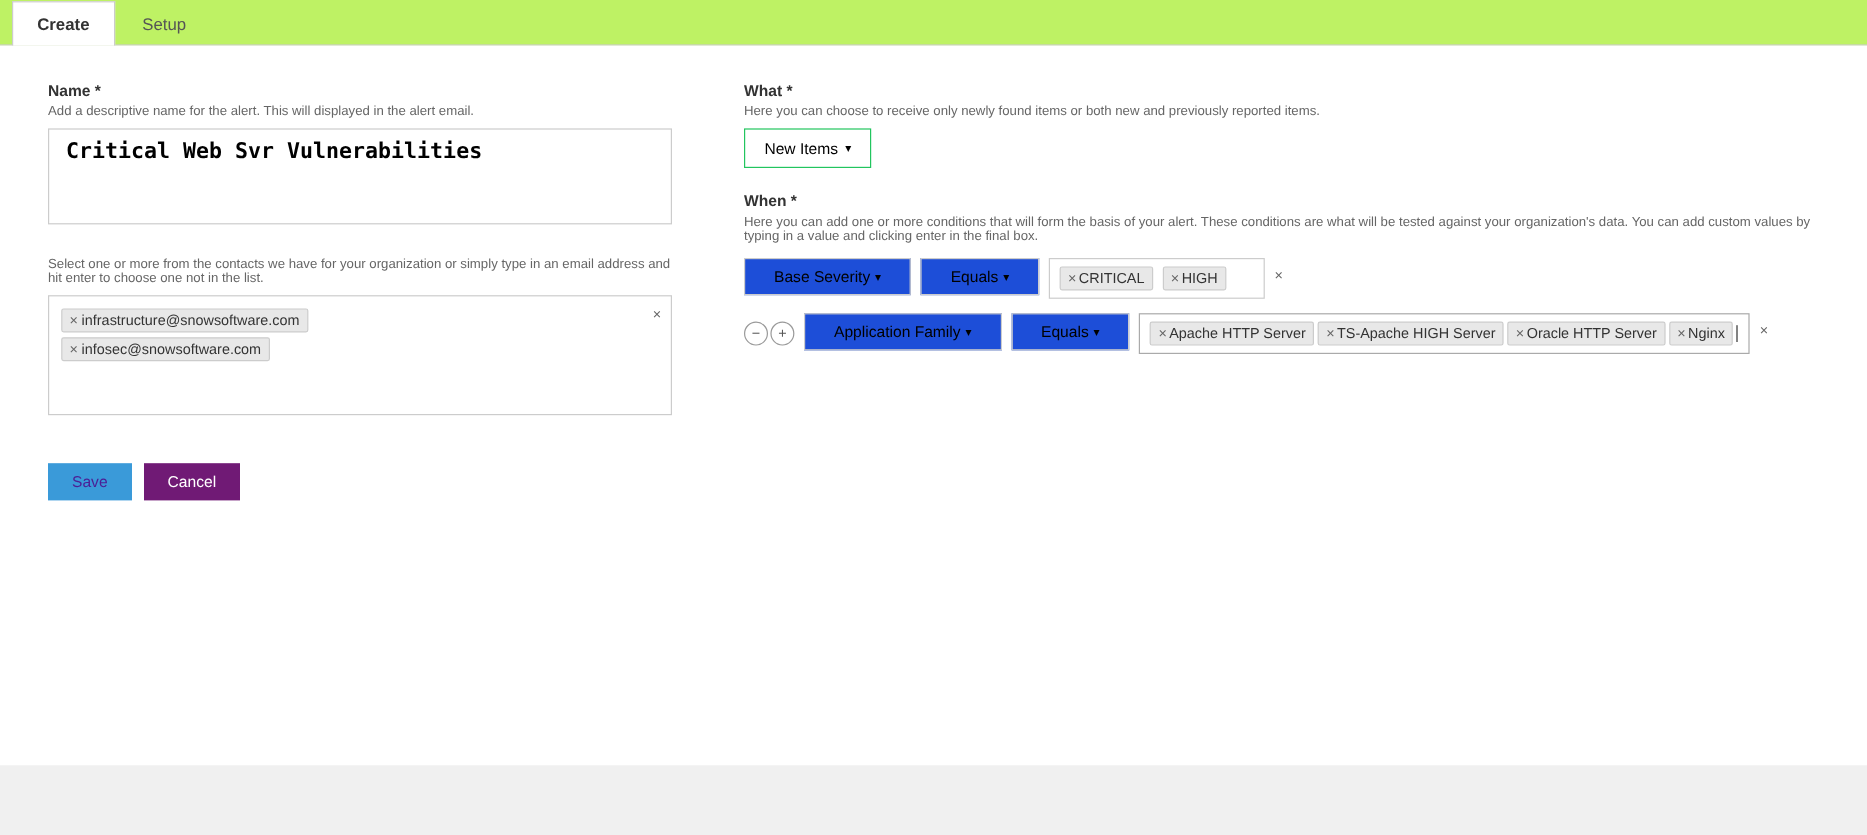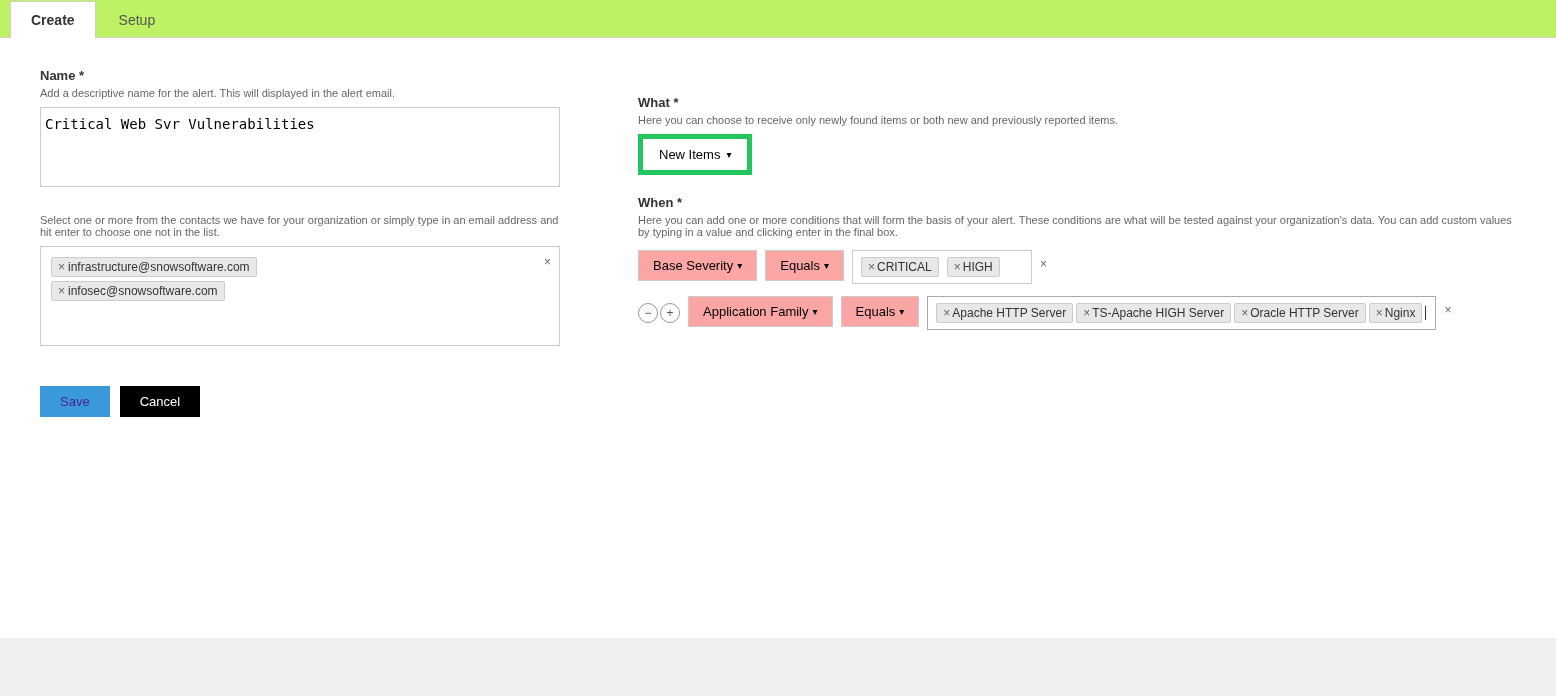--- a/index.html
+++ b/index.html
@@ -34,22 +34,21 @@
     .tab.inactive {
       color: #555;
     }
     .main-content {
       background: #fff;
       padding: 30px 40px;
       min-height: 600px;
     }
     .form-layout {
       display: flex;
-      gap: 78px;
-      align-items: flex-end;
+      gap: 60px;
     }
     .left-col {
       flex: 0 0 520px;
     }
     .right-col {
       flex: 1;
     }
     .field-label {
       font-weight: bold;
       font-size: 13px;
@@ -94,40 +93,40 @@
       align-items: flex-start;
     }
     .email-box-clear {
       cursor: pointer;
       color: #666;
       font-size: 12px;
     }
     
     .what-section { margin-bottom: 20px; }
     .new-items-btn {
-      border: 5px solid #22c55e;
+      border: 1px solid #22c55e;
       background: #fff;
       padding: 8px 16px;
       font-size: 13px;
       cursor: pointer;
       display: inline-flex;
       align-items: center;
       gap: 6px;
     }
     .when-section { margin-bottom: 16px; }
     .condition-row {
       display: flex;
       align-items: flex-start;
       gap: 8px;
       margin-bottom: 12px;
     }
     .condition-btn {
       border: 1px solid #ccc;
-      background: #fca5a5;
-      padding: 7px 14px;
+      background: #1d4ed8;
+      padding: 7px 24px;
       font-size: 13px;
       cursor: pointer;
       display: inline-flex;
       align-items: center;
       gap: 4px;
       white-space: nowrap;
     }
     .tags-box-with-clear {
       display: flex;
       align-items: flex-start;
@@ -218,21 +217,21 @@
     }
     .btn-save {
       background: #3a9ad9;
       color: #4c1d95;
       border: none;
       padding: 8px 20px;
       cursor: pointer;
       font-size: 13px;
     }
     .btn-cancel {
-      background: #000000;
+      background: #701a75;
       color: #fff;
       border: none;
       padding: 8px 20px;
       cursor: pointer;
       font-size: 13px;
     }
     .chevron { font-size: 10px; }
   </style>
 </head>
 <body>
@@ -247,21 +246,21 @@
 </div>
 
 <div class="main-content">
   <div class="form-layout">
 
     <div class="left-col">
 
       <div class="name-section">
         <div class="field-label">Name *</div>
         <div class="field-hint">Add a descriptive name for the alert. This will displayed in the alert email.</div>
-        <textarea class="text-input" style="height: 80px; font-size: 14px; padding: 8px 4px;">Critical Web Svr Vulnerabilities</textarea>
+        <textarea class="text-input" style="height: 80px; font-size: 18px; padding: 8px 14px; font-weight: bold;">Critical Web Svr Vulnerabilities</textarea>
       </div>
 
       <div class="who-section">
         <div class="field-hint">Select one or more from the contacts we have for your organization or simply type in an email address and hit enter to choose one not in the list.</div>
         <div class="email-box">
           <div class="email-box-header">
             <div>
               <div class="tag">
                 <span style="margin-right:3px; color:#666; cursor:pointer;">×</span>
                 <span>infrastructure@snowsoftware.com</span>

